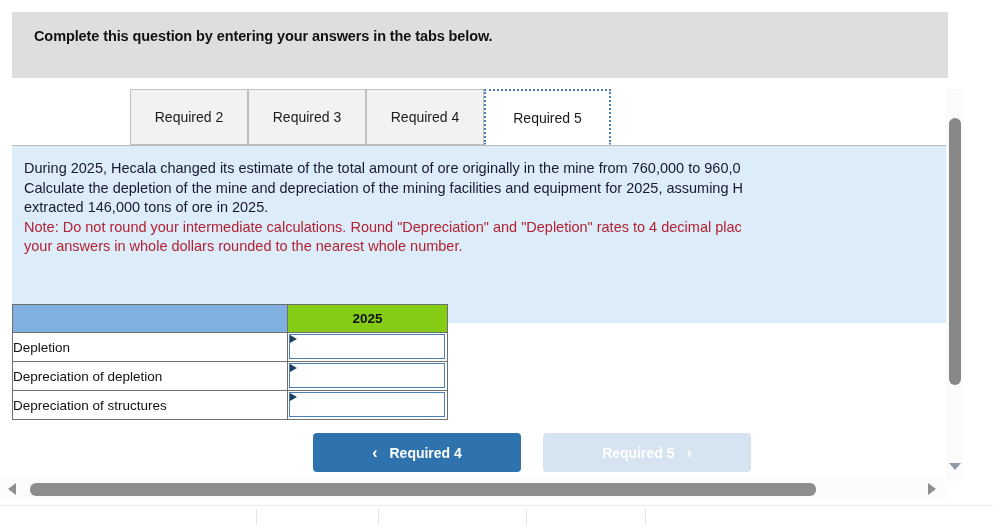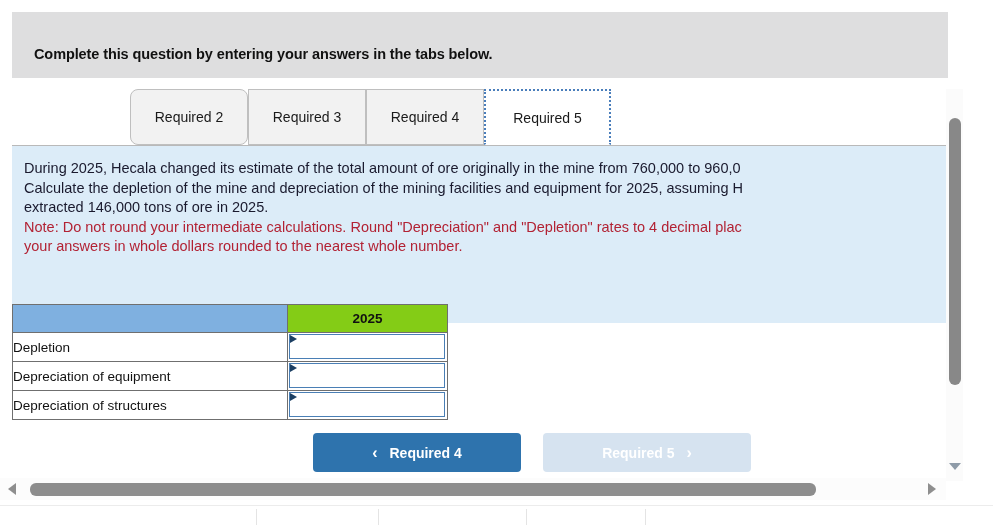--- a/index.html
+++ b/index.html
@@ -29,21 +29,21 @@
     left: 12px;
     top: 12px;
     width: 936px;
     height: 66px;
     background: #dededf;
     box-sizing: border-box;
   }
   .header-bar-text {
     position: absolute;
     left: 22px;
-    top: 34px;
+    top: 16px;
     font-size: 14.5px;
     font-weight: bold;
     color: #111111;
     letter-spacing: -0.1px;
     white-space: nowrap;
     text-align: center;
   }
 
   
   .tabstrip {
@@ -336,21 +336,21 @@
 <div id="app">
 
   <div class="header-bar">
     <div class="header-bar-text">Complete this question by entering your answers in the tabs below.</div>
   </div>
 
   <div class="tabstrip">
     <div class="tabstrip-underline"></div>
 
 
-    <div class="tab" style="left:118px;width:118px;border-radius:8px;">
+    <div class="tab" style="left:118px;width:118px;">
       <span>Required 2</span>
     </div>
 
     <div class="tab" style="left:236px;width:118px;">
       <span>Required 3</span>
     </div>
 
     <div class="tab" style="left:354px;width:118px;">
       <span>Required 4</span>
     </div>
@@ -379,21 +379,21 @@
     </thead>
     <tbody>
       <tr>
         <td class="lbl">Depletion</td>
         <td class="inputcell">
           <input class="cell-input" type="text" value="" style="">
           <span class="cell-marker"></span>
         </td>
       </tr>
       <tr>
-        <td class="lbl">Depreciation of equipment</td>
+        <td class="lbl">Depreciation of depletion</td>
         <td class="inputcell">
           <input class="cell-input" type="text" value="" style="">
           <span class="cell-marker"></span>
         </td>
       </tr>
       <tr>
         <td class="lbl">Depreciation of structures</td>
         <td class="inputcell">
           <input class="cell-input" type="text" value="" style="">
           <span class="cell-marker"></span>

